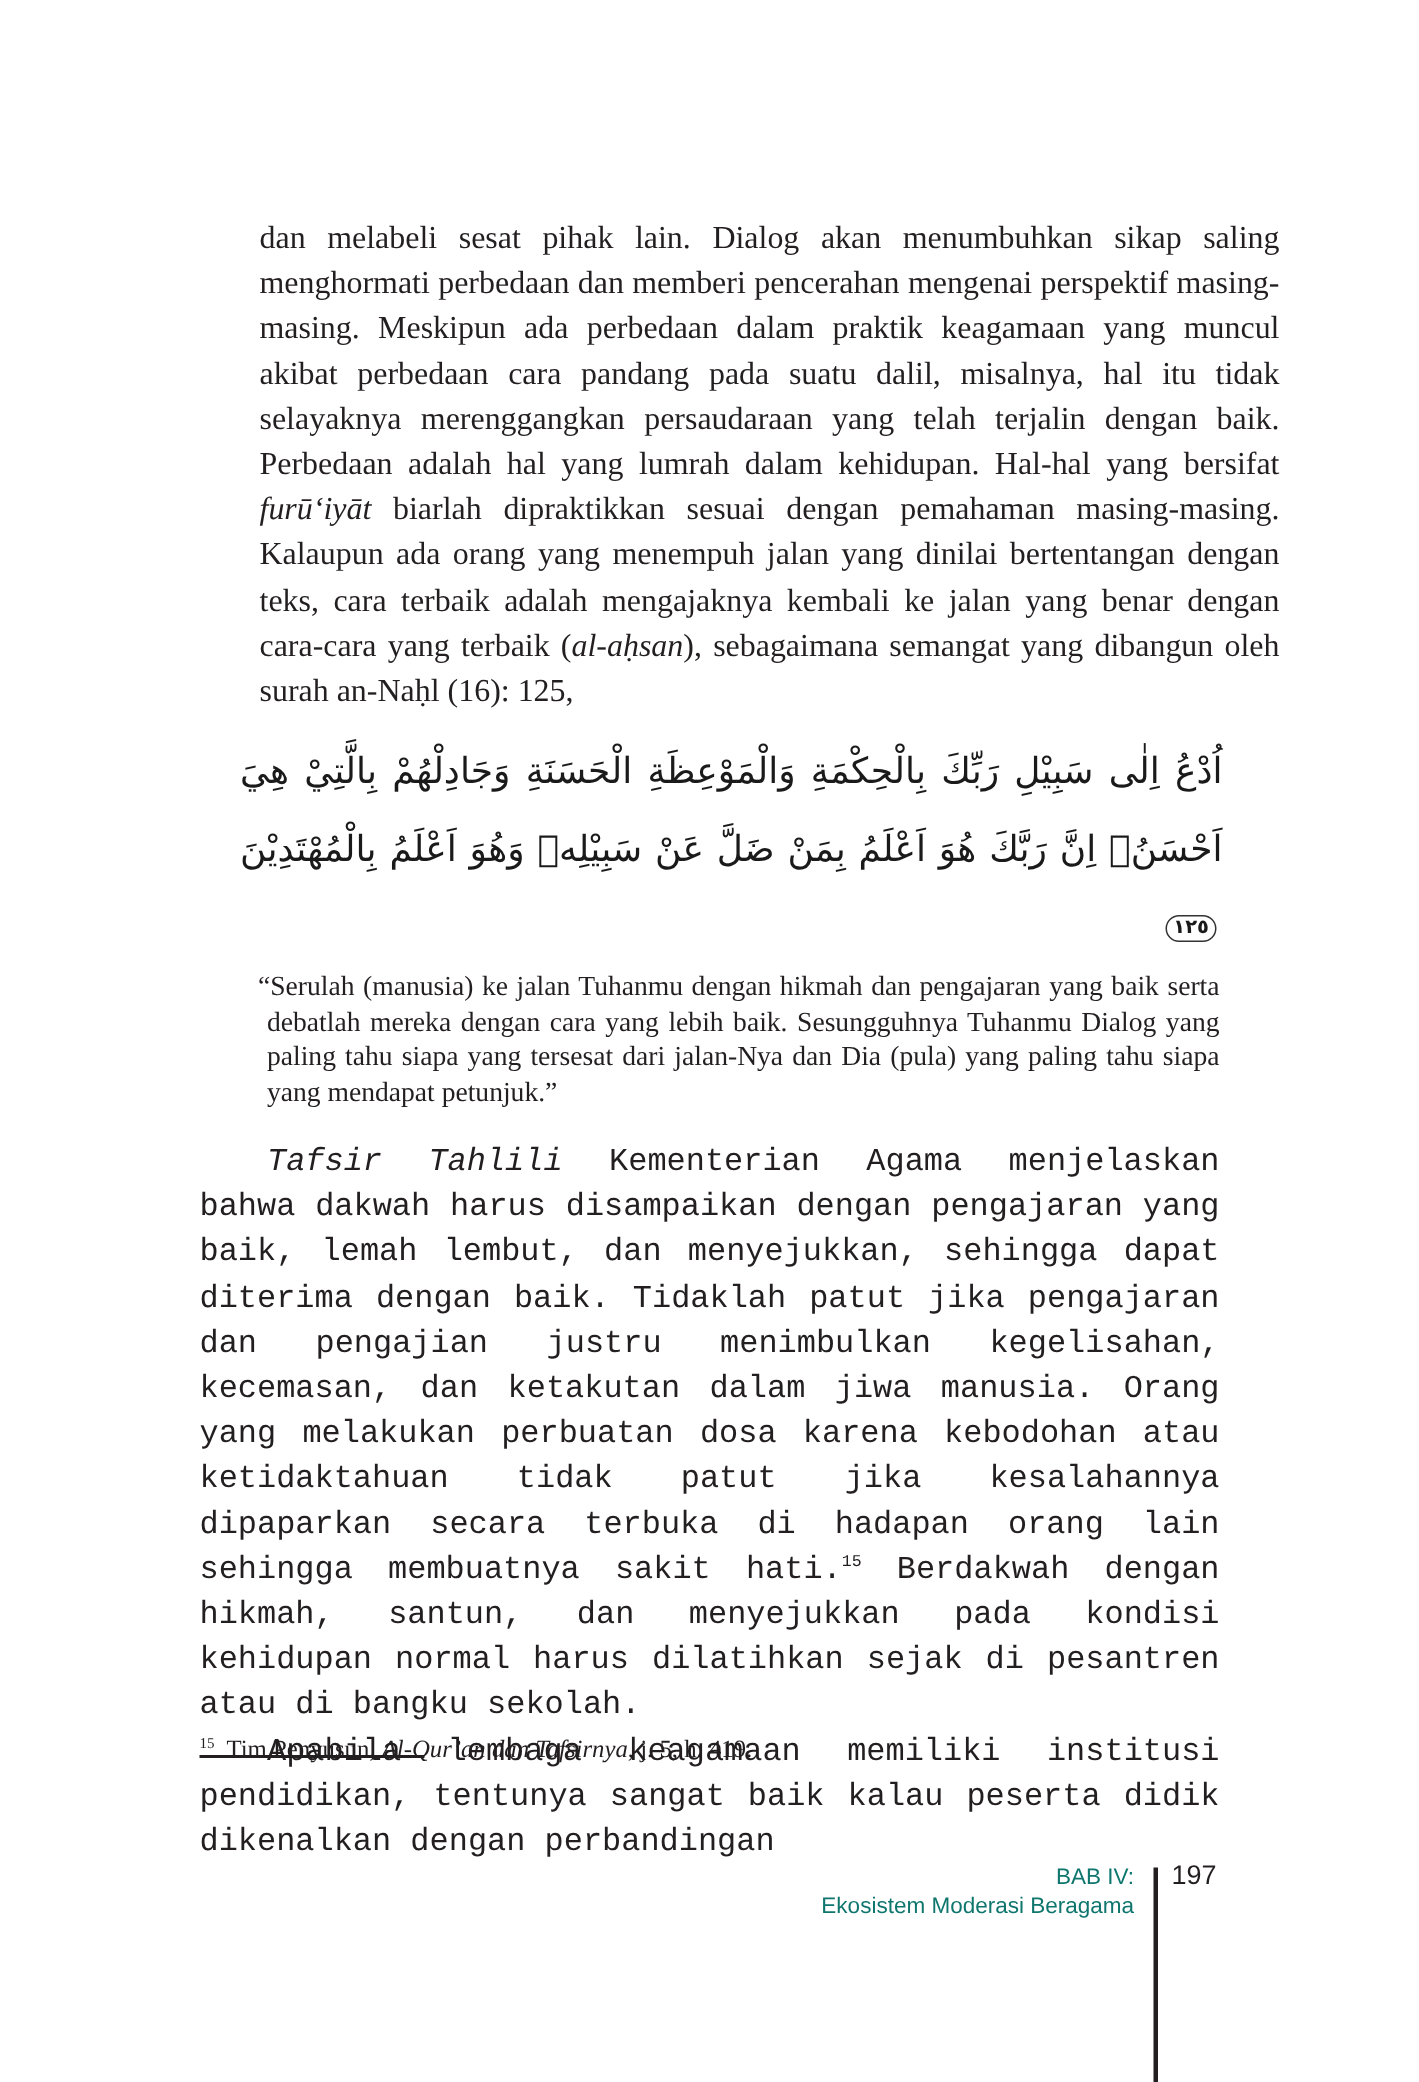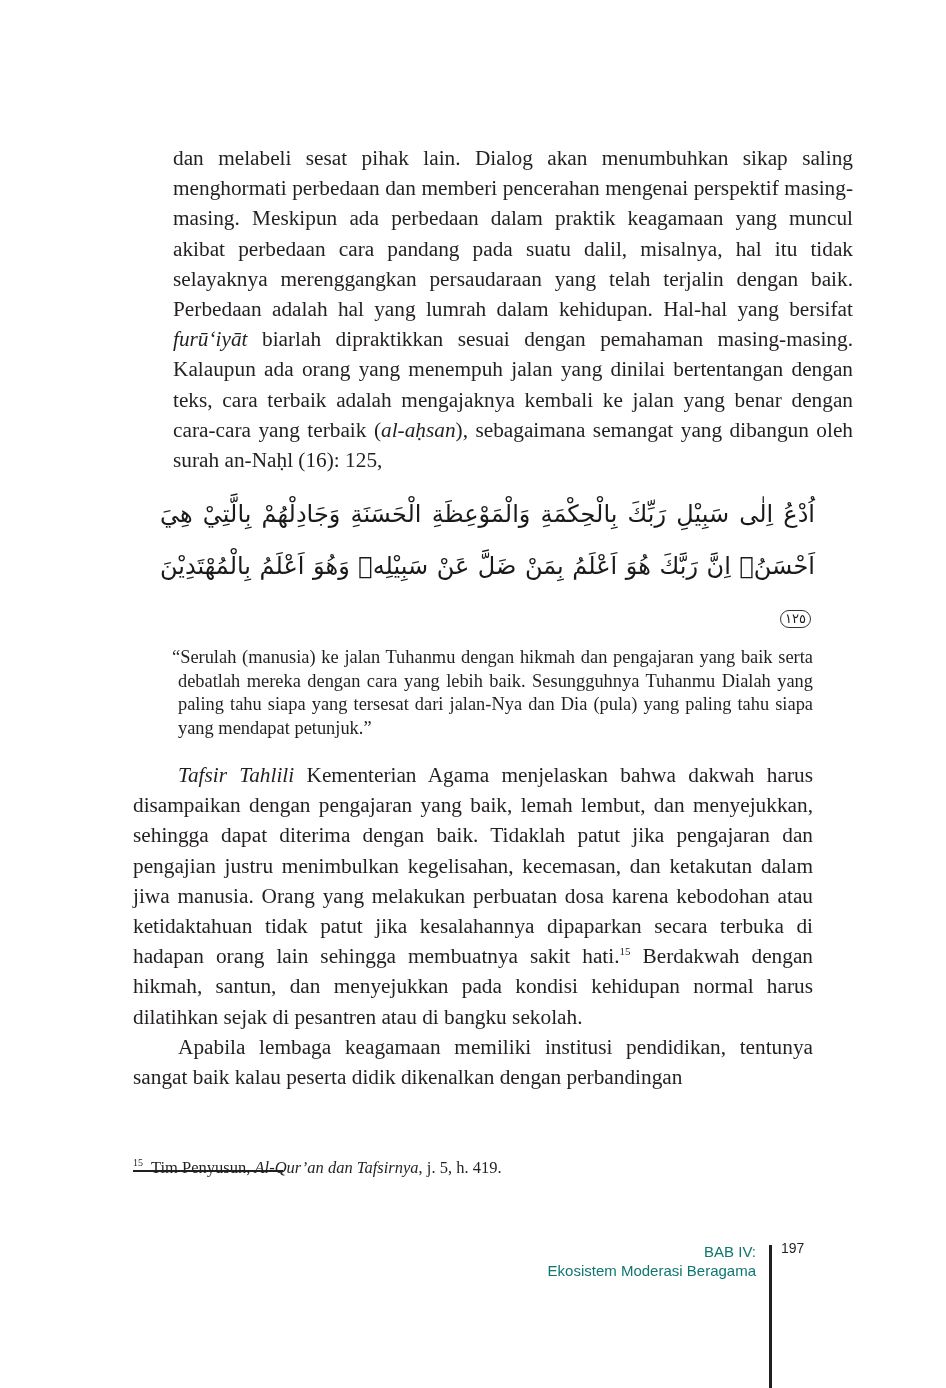--- a/index.html
+++ b/index.html
@@ -6,64 +6,64 @@
     body {
       width: 946px; height: 1388px; background: #ffffff; position: relative; overflow: hidden;
       font-family: "Liberation Serif", "DejaVu Serif", serif; color: #231f20;
     }
     .body-text {
       position: absolute; left: 133px; width: 680px;
       font-size: 21.3px; line-height: 30.2px; text-align: justify;
     }
     .body-text p { margin: 0; }
     #para1 { top: 143px; margin-left: 40px; }
-    .indent { text-indent: 45px; }
+    .indent { text-indent: 45px; font-family: Liberation Mono, monospace; }
     .arabic {
       position: absolute; left: 160px; width: 655px; top: 488px;
       direction: rtl; text-align: justify; text-align-last: right;
       font-family: "DejaVu Sans", sans-serif; font-size: 24px; line-height: 52px; color: #1a1a1a;
     }
     .ayah-marker {
       display: inline-block; font-size: 13px; border: 1.5px solid #333; border-radius: 10px;
-      padding: 0 4px; line-height: 16px; vertical-align: middle; margin-right: 4px; direction: ltr;
+      padding: 0 4px; line-height: 16px; vertical-align: middle; margin-right: 4px; direction: ltr; font-weight: bold;
     }
     .translation {
       position: absolute; left: 178px; width: 635px; top: 646px;
       font-size: 18.4px; line-height: 23.6px; text-align: justify;
     }
     .translation p { margin: 0; text-indent: -6px; }
     #para2 { top: 760px; }
     .fn-rule { position: absolute; left: 133px; top: 1170px; width: 150px; height: 2px; background: #231f20; }
     .footnote { position: absolute; left: 133px; top: 1152px; font-size: 16.5px; line-height: 22px; }
     .footnote sup { font-size: 10px; margin-right: 8px; }
     .running-head {
       position: absolute; right: 190px; top: 1242px; text-align: right;
       font-family: "Liberation Sans", "DejaVu Sans", sans-serif; font-size: 15px; line-height: 19px; color: #0f766e;
     }
     .vline { position: absolute; left: 769px; top: 1245px; width: 2.5px; height: 143px; background: #231f20; }
     .page-num {
       position: absolute; left: 781px; top: 1240px;
-      font-family: "Liberation Sans", "DejaVu Sans", sans-serif; font-size: 14px; color: #231f20;
+      font-family: "Liberation Sans", "DejaVu Sans", sans-serif; font-size: 18px; color: #231f20;
     }
     sup.fnref { font-size: 11px; vertical-align: super; line-height: 0; }
   </style>
 </head>
 <body>
 
 <div class="body-text" id="para1">
   <p><span>dan melabeli sesat pihak lain. Dialog akan menumbuhkan sikap saling menghormati perbedaan dan memberi pencerahan mengenai perspektif masing-masing. Meskipun ada perbedaan dalam praktik keagamaan yang muncul akibat perbedaan cara pandang pada suatu dalil, misalnya, hal itu tidak selayaknya merenggangkan persaudaraan yang telah terjalin dengan baik. Perbedaan adalah hal yang lumrah dalam kehidupan. Hal-hal yang bersifat </span><i>furū‘iyāt</i><span> biarlah dipraktikkan sesuai dengan pemahaman masing-masing. Kalaupun ada orang yang menempuh jalan yang dinilai bertentangan dengan teks, cara terbaik adalah mengajaknya kembali ke jalan yang benar dengan cara-cara yang terbaik (</span><i>al-aḥsan</i><span>), sebagaimana semangat yang dibangun oleh surah an-Naḥl (16): 125,</span></p>
 </div>
 
 <div class="arabic">
   <span>اُدْعُ اِلٰى سَبِيْلِ رَبِّكَ بِالْحِكْمَةِ وَالْمَوْعِظَةِ الْحَسَنَةِ وَجَادِلْهُمْ بِالَّتِيْ هِيَ اَحْسَنُۗ اِنَّ رَبَّكَ هُوَ اَعْلَمُ بِمَنْ ضَلَّ عَنْ سَبِيْلِهٖ وَهُوَ اَعْلَمُ بِالْمُهْتَدِيْنَ</span>
   <span class="ayah-marker">١٢٥</span>
 </div>
 
 <div class="translation">
-  <p>“Serulah (manusia) ke jalan Tuhanmu dengan hikmah dan pengajaran yang baik serta debatlah mereka dengan cara yang lebih baik. Sesungguhnya Tuhanmu Dialah yang paling tahu siapa yang tersesat dari jalan-Nya dan Dia (pula) yang paling tahu siapa yang mendapat petunjuk.”</p>
+  <p>“Serulah (manusia) ke jalan Tuhanmu dengan hikmah dan pengajaran yang baik serta debatlah mereka dengan cara yang lebih baik. Sesungguhnya Tuhanmu Dialog yang paling tahu siapa yang tersesat dari jalan-Nya dan Dia (pula) yang paling tahu siapa yang mendapat petunjuk.”</p>
 </div>
 
 <div class="body-text" id="para2">
   <p class="indent"><i>Tafsir Tahlili</i><span> Kementerian Agama menjelaskan bahwa dakwah harus disampaikan dengan pengajaran yang baik, lemah lembut, dan menyejukkan, sehingga dapat diterima dengan baik. Tidaklah patut jika pengajaran dan pengajian justru menimbulkan kegelisahan, kecemasan, dan ketakutan dalam jiwa manusia. Orang yang melakukan perbuatan dosa karena kebodohan atau ketidaktahuan tidak patut jika kesalahannya dipaparkan secara terbuka di hadapan orang lain sehingga membuatnya sakit hati.</span><sup class="fnref">15</sup><span> Berdakwah dengan hikmah, santun, dan menyejukkan pada kondisi kehidupan normal harus dilatihkan sejak di pesantren atau di bangku sekolah.</span></p>
   <p class="indent">Apabila lembaga keagamaan memiliki institusi pendidikan, tentunya sangat baik kalau peserta didik dikenalkan dengan perbandingan</p>
 </div>
 
 <div class="fn-rule"></div>
 <div class="footnote">
   <sup>15</sup><span>Tim Penyusun, </span><i>Al-Qur’an dan Tafsirnya</i><span>, j. 5, h. 419.</span>

